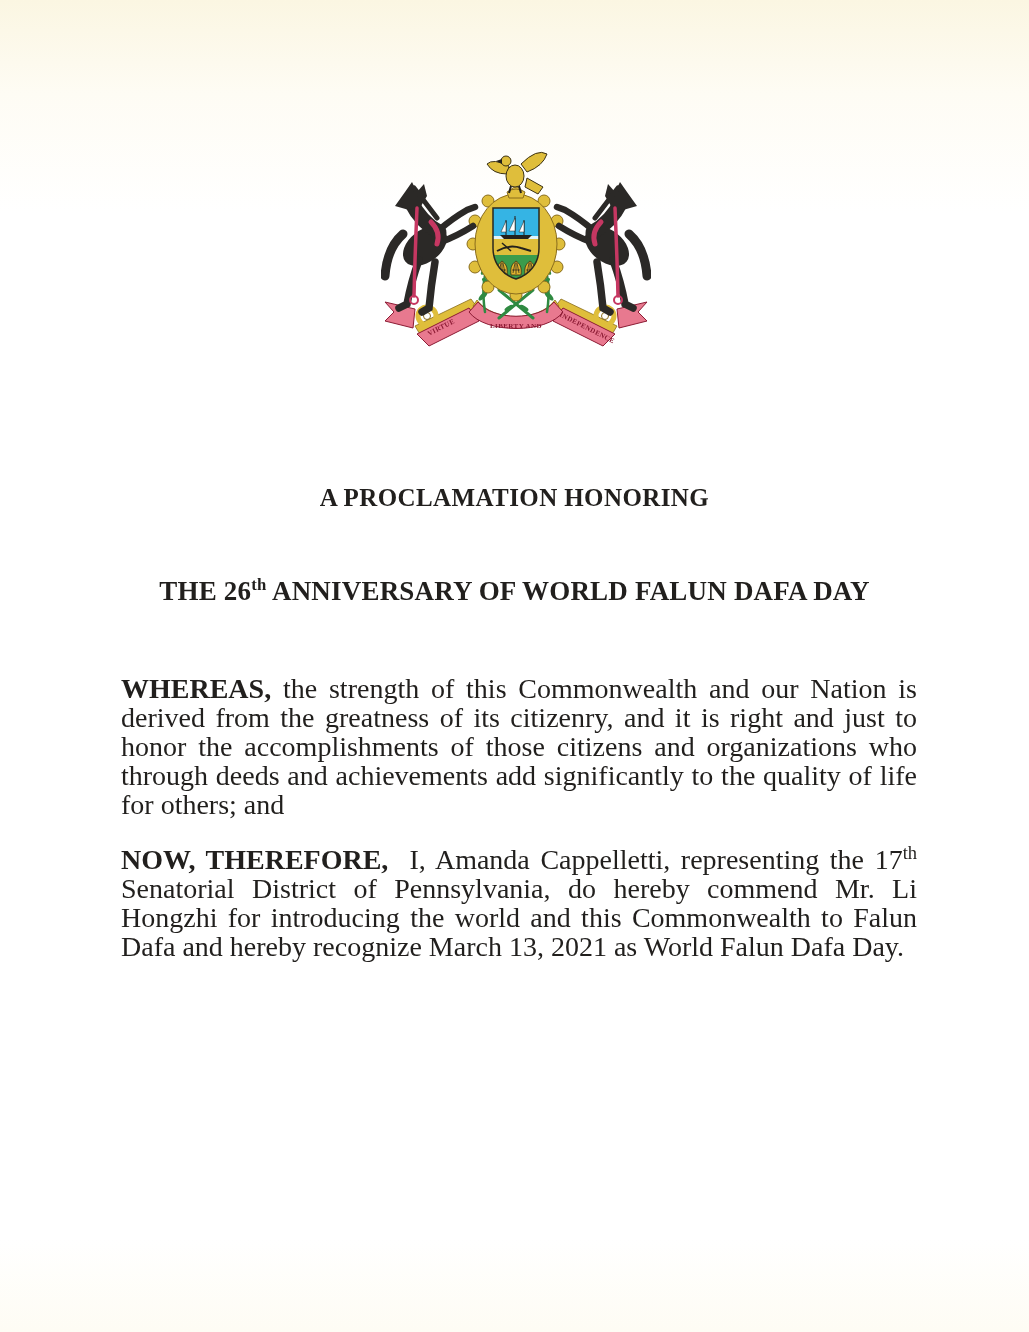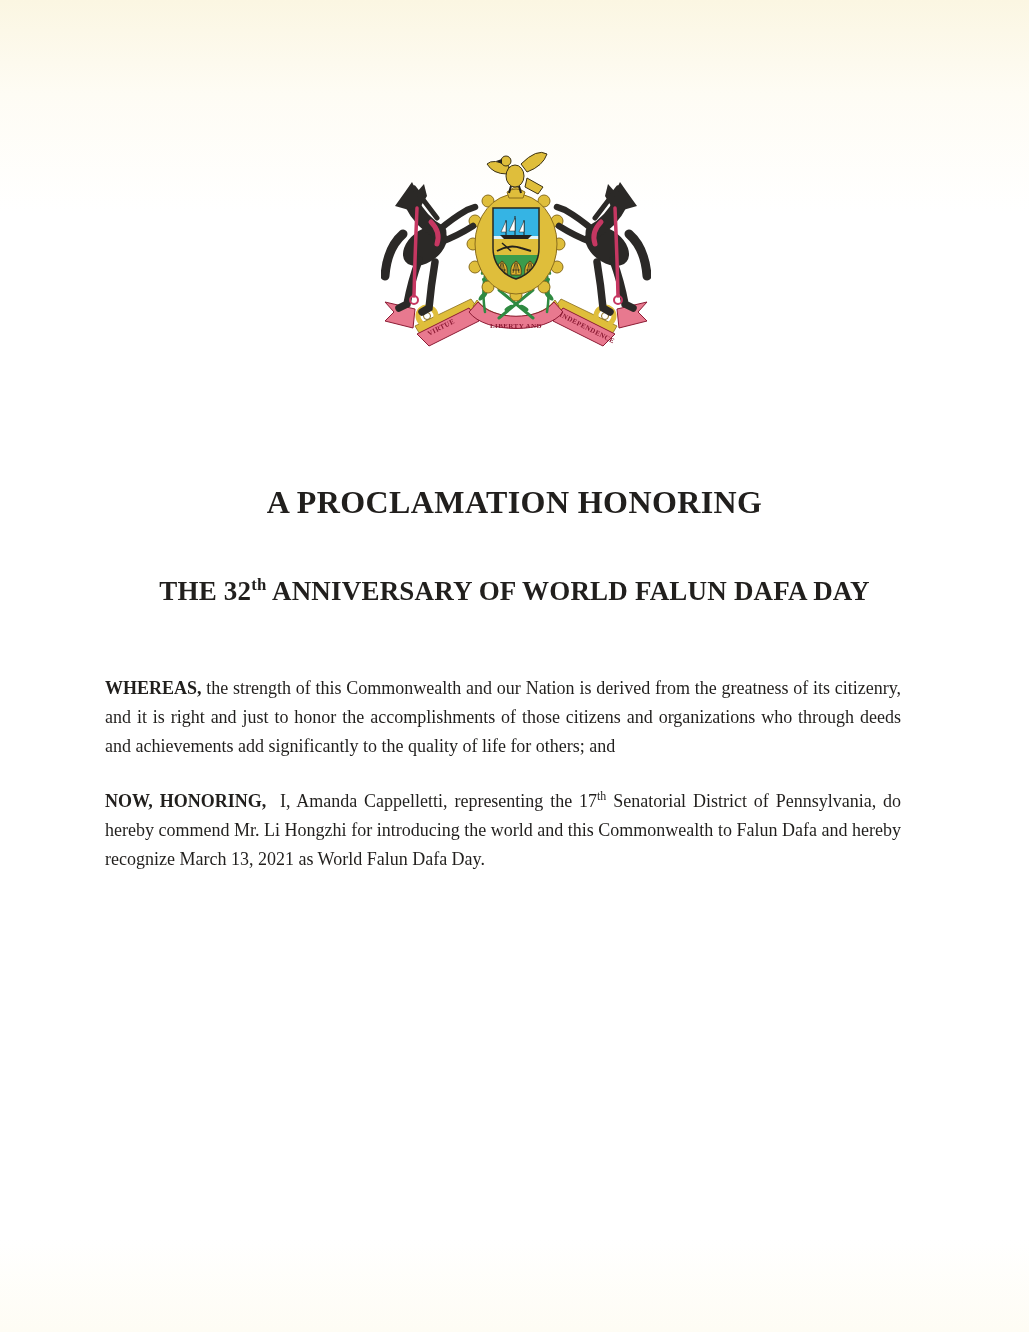--- a/index.html
+++ b/index.html
@@ -9,32 +9,32 @@
     background: linear-gradient(180deg, var(--paper_tint) 0%, var(--paper) 7%, #ffffff 16%, #ffffff 93%, var(--paper) 100%);
     font-family:"Liberation Serif", serif;
     color: var(--ink);
     overflow:hidden;
   }
   .seal { position:absolute; left:381px; top:146px; width:270px; height:204px; }
 
   .title1 {
     position:absolute; top:484px; left:0; width:100%;
     margin:0; text-align:center;
-    font-size:32px; font-weight:700; letter-spacing:0.4px;
+    font-size:25px; font-weight:700; letter-spacing:0.4px;
   }
   .title2 {
     position:absolute; top:576px; left:0; width:100%;
     margin:0; text-align:center;
     font-size:27px; font-weight:700; letter-spacing:0.2px;
   }
   sup { font-size:0.62em; line-height:0; vertical-align:super; }
 
   .body-text {
-    position:absolute; left:105px; top:674px; width:796px;
-    font-size:18px; line-height:29px; text-align:justify;
+    position:absolute; left:121px; top:674px; width:796px;
+    font-size:28px; line-height:29px; text-align:justify;
   }
   .body-text p { margin:0 0 26px 0; }
   .body-text strong { font-weight:700; }
   .body-text sup { font-size:0.66em; }
 
   
   .hstroke { stroke: var(--horse_black); fill:none; stroke-linecap:round; }
   .hfill   { fill: var(--horse_black); }
   .redstroke { stroke: var(--harness_red); fill:none; stroke-linecap:round; }
   .goldfill { fill: var(--gold); stroke: var(--gold_dark); stroke-width:1; }
@@ -167,21 +167,21 @@
       <ellipse class="efill" cx="134" cy="30" rx="9" ry="11"></ellipse>
       <circle class="efill" cx="125" cy="15" r="5"></circle>
       <path class="dark" d="M121,13 l-6,2 l6,3 Z"></path>
       <path class="darkline" stroke-width="2" d="M130,40 l-2,7 M138,40 l2,7"></path>
     </g>
   </svg>
 
   <h1 class="title1">A PROCLAMATION HONORING</h1>
 
   <h2 class="title2">
-    <span>THE 32</span><sup>th</sup><span> ANNIVERSARY OF WORLD FALUN DAFA DAY</span>
+    <span>THE 26</span><sup>th</sup><span> ANNIVERSARY OF WORLD FALUN DAFA DAY</span>
   </h2>
 
   <div class="body-text">
     <p><strong>WHEREAS,</strong><span> the strength of this Commonwealth and our Nation is derived from the greatness of its citizenry, and it is right and just to honor the accomplishments of those citizens and organizations who through deeds and achievements add significantly to the quality of life for others; and</span><sup></sup><span></span></p>
-    <p><strong>NOW, HONORING,</strong><span>&nbsp; I, Amanda Cappelletti, representing the 17</span><sup>th</sup><span> Senatorial District of Pennsylvania, do hereby commend Mr. Li Hongzhi for introducing the world and this Commonwealth to Falun Dafa and hereby recognize March 13, 2021 as World Falun Dafa Day.</span></p>
+    <p><strong>NOW, THEREFORE,</strong><span>&nbsp; I, Amanda Cappelletti, representing the 17</span><sup>th</sup><span> Senatorial District of Pennsylvania, do hereby commend Mr. Li Hongzhi for introducing the world and this Commonwealth to Falun Dafa and hereby recognize March 13, 2021 as World Falun Dafa Day.</span></p>
   </div>
 
 </div>
 
 </body></html>

